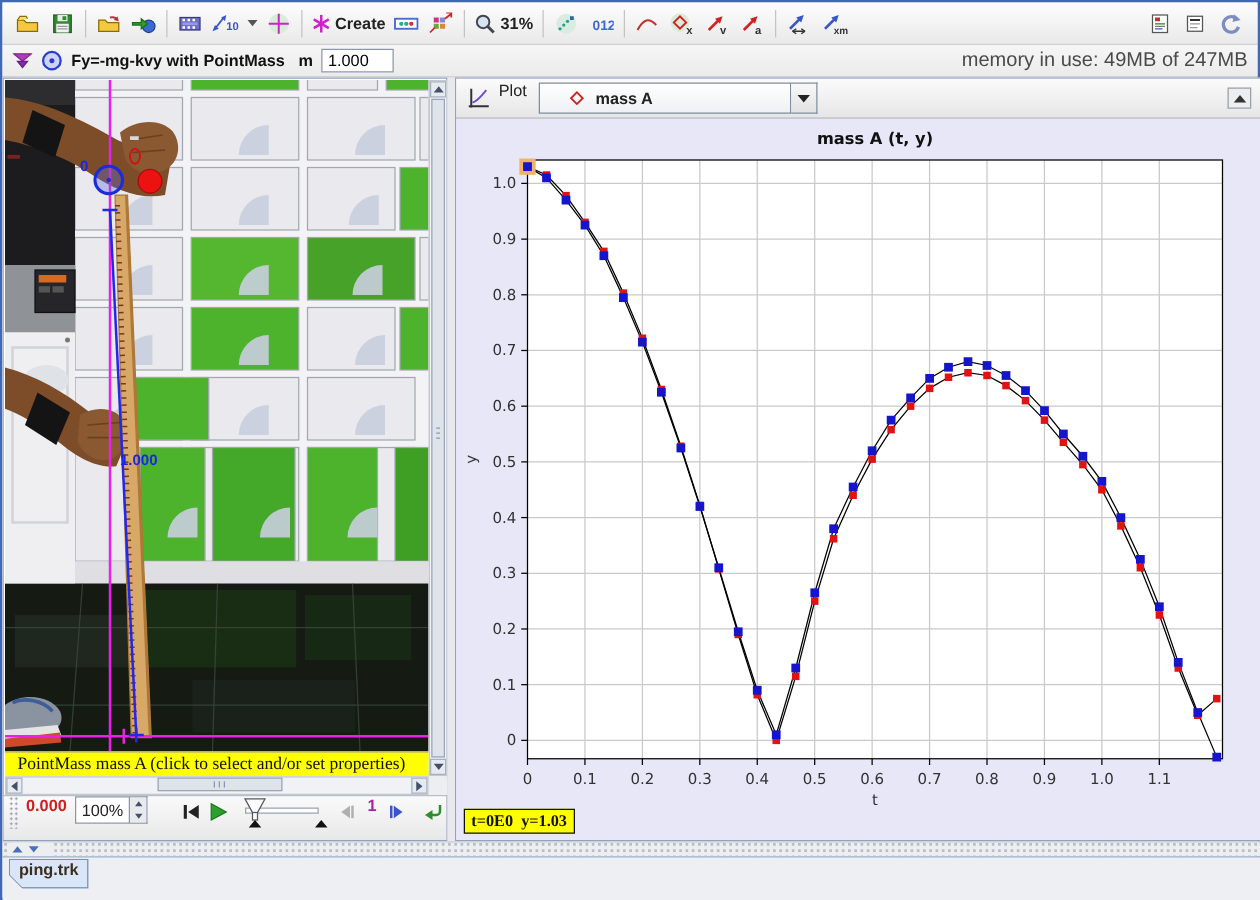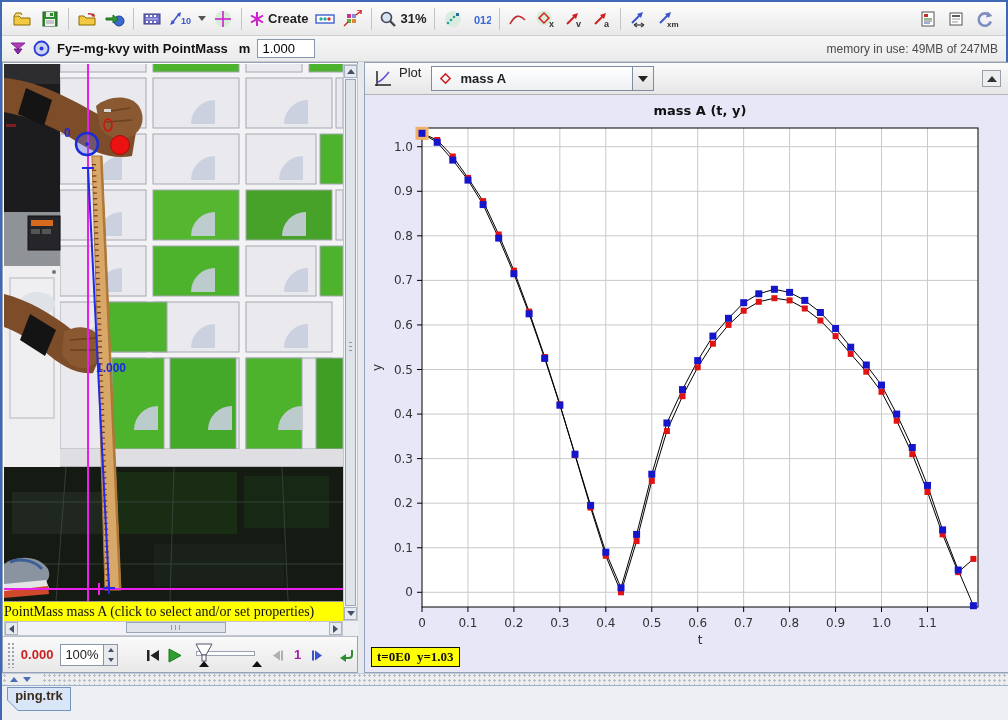--- a/index.html
+++ b/index.html
@@ -15,73 +15,73 @@
   .tspacer{flex:1}
   .tlabel{font-weight:bold;color:#222}
   .toolbar svg text{font-family:"Liberation Sans",sans-serif}
 
   
   .modelbar{position:absolute;left:0;top:34px;right:0;height:26px;display:flex;align-items:center;gap:7px;
     background:linear-gradient(#f6f6f6,#ebebeb);border-bottom:1px solid #c9c9c9;padding:0 8px}
   .model-name{font-weight:bold;color:#111}
   .mass-label{font-weight:bold;color:#111;margin-left:4px}
   .mass-input{width:58px;height:19px;border:1px solid #8a97a8;background:#fff;font:13px "Liberation Sans",sans-serif;padding:0 4px}
-  .memory{color:#4a4a4a;font-size:12px}
+  .memory{color:#4a4a4a;font-size:16px}
 
   
   .main{position:absolute;left:0;top:60px;right:0;height:611px;background:#dcdee2}
   .left-pane{position:absolute;left:0;top:0;width:356px;height:611px;background:#fff;border:1px solid #90a2bc}
   .divider{position:absolute;left:356px;top:0;width:6px;height:611px;background:#e7e9ed}
   .right-pane{position:absolute;left:362px;top:0;width:646px;height:611px;border:1px solid #90a2bc;background:#e7e7f8}
 
   
   .video{position:absolute;left:1px;top:1px;width:339px;height:537px;background:#cfd2d6;overflow:hidden}
   .video svg{display:block}
   .vlabel{position:absolute;font-weight:bold;font-size:12px;color:#1a28e0}
   .trackbar{position:absolute;left:1px;top:538px;width:339px;height:20px;background:#ffff00;border-top:1px solid #999;
-    font-family:"Liberation Serif",serif;font-size:14px;color:#101010;display:flex;align-items:center;white-space:nowrap;overflow:hidden}
+    font-family:"Liberation Serif",serif;font-size:14px;color:#101010;display:flex;align-items:center;padding-left:10px;white-space:nowrap;overflow:hidden}
 
   
   .hscroll{position:absolute;left:1px;top:558px;width:339px;height:15px;background:#f1f2f5;border:1px solid #c2c7d0;display:flex}
   .vscroll{position:absolute;left:340px;top:1px;width:15px;height:557px;background:#f1f2f5;border:1px solid #c2c7d0;display:flex;flex-direction:column}
   .sbtn{width:13px;height:13px;background:#e7eaef;border:1px solid #a8b2c2;display:flex;align-items:center;justify-content:center;flex:0 0 auto}
   .tri{width:0;height:0}
   .tri.up{border-left:4px solid transparent;border-right:4px solid transparent;border-bottom:5px solid #44506a}
   .tri.down{border-left:4px solid transparent;border-right:4px solid transparent;border-top:5px solid #44506a}
   .tri.left{border-top:4px solid transparent;border-bottom:4px solid transparent;border-right:5px solid #44506a}
   .tri.right{border-top:4px solid transparent;border-bottom:4px solid transparent;border-left:5px solid #44506a}
   .vthumb{flex:1;margin:1px 1px;background:#dfe3ea;border:1px solid #9aa5b8;position:relative}
   .vthumb i{position:absolute;left:3px;right:3px;height:1px;background:#8b98ad}
   .htrack{flex:1;position:relative}
   .hthumb{position:absolute;left:108px;top:0;width:100px;height:11px;background:#dfe3ea;border:1px solid #9aa5b8}
   .hthumb i{position:absolute;top:2px;bottom:2px;width:1px;background:#8b98ad}
   .corner{position:absolute;left:340px;top:558px;width:15px;height:15px;background:#eceef1}
 
   
   .player{position:absolute;left:0;top:573px;width:354px;height:36px;background:linear-gradient(#fafafa,#e8e8e8);
-    border-top:1px solid #b9bfc9;display:flex;align-items:center}
+    border-top:1px solid #b9bfc9;display:flex;align-items:flex-start}
   .grip{width:9px;height:26px;margin:0 6px 0 4px;background-image:radial-gradient(#9aa4b2 35%,transparent 36%);background-size:4px 4px}
   .time{color:#cc2020;font-weight:bold;margin-right:7px}
   .spin{display:flex;align-items:stretch;height:22px;margin-right:24px}
   .spin .val{width:44px;background:#fff;border:1px solid #8a97a8;display:flex;align-items:center;padding-left:4px}
   .spin .btns{width:14px;border:1px solid #8a97a8;border-left:none;display:flex;flex-direction:column}
   .spin .btns span{flex:1;display:flex;align-items:center;justify-content:center;background:#e8eaee}
   .spin .tri.up{border-bottom-width:4px;border-left-width:3px;border-right-width:3px}
   .spin .tri.down{border-top-width:4px;border-left-width:3px;border-right-width:3px}
   .pbtn{width:24px;height:24px;display:flex;align-items:center;justify-content:center}
   .slider{position:relative;width:72px;height:26px;margin:0 10px}
   .slider .track{position:absolute;left:2px;right:2px;top:9px;height:5px;background:#fdfdfd;border:1px solid #9aa2b0}
   .step-label{color:#a820a8;font-weight:bold;margin:0 6px}
 
   
   .plot-header{position:absolute;left:0;top:0;right:0;height:32px;background:linear-gradient(#fbfbfb,#e6e6e6);
     border-bottom:1px solid #b3b3b3;display:flex;align-items:center;padding:0 8px}
   .plot-title-label{margin:0 10px 12px 6px;color:#222}
   .combo{display:flex;height:25px}
-  .combo .face{width:202px;background:linear-gradient(#ffffff,#eef0f3);border:1px solid #7e8ea0;display:flex;align-items:center;gap:8px;padding:0 7px;font-weight:bold}
+  .combo .face{width:202px;background:linear-gradient(#ffffff,#eef0f3);border:1px solid #7e8ea0;display:flex;align-items:center;gap:8px;padding:0 23px;font-weight:bold}
   .combo .arrow{width:21px;background:linear-gradient(#f8f8f8,#e2e2e2);border:1px solid #7e8ea0;border-left:none;display:flex;align-items:center;justify-content:center}
   .hdr-collapse{margin-left:auto;width:19px;height:17px;border:1px solid #9aa0a8;background:#eceef0;display:flex;align-items:center;justify-content:center}
   .hdr-collapse .tri.up{border-bottom-color:#333;border-left-width:5px;border-right-width:5px;border-bottom-width:6px}
 
   .chart-region{position:absolute;left:0;top:32px;width:644px;height:577px;background:#e7e7f8}
   .chart-region svg{display:block}
   .readout{position:absolute;left:6px;top:552px;background:#ffff00;border:1px solid #111;
     font-family:"Liberation Serif",serif;font-size:13px;font-weight:bold;color:#111;padding:1px 5px;white-space:pre}
 
   

